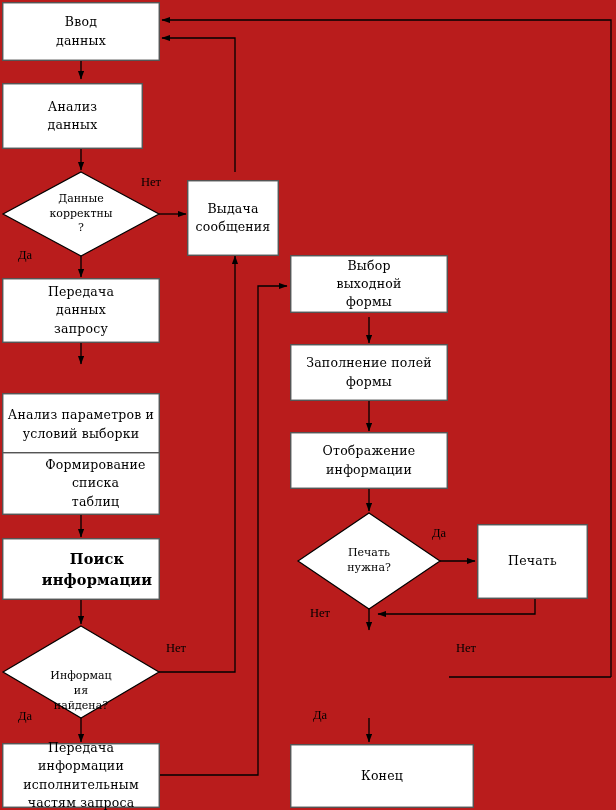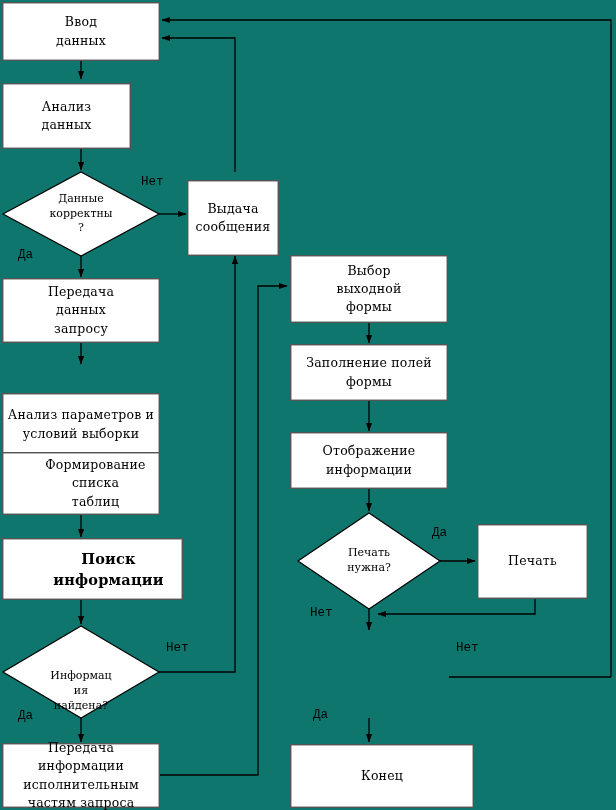--- a/index.html
+++ b/index.html
@@ -5,21 +5,21 @@
 <style>
   html, body {
     margin: 0;
     padding: 0;
     background: #ffffff;
   }
   #canvas {
     position: relative;
     width: 616px;
     height: 810px;
-    background: #0f766e;
+    background: #b91c1c;
     font-family: "DejaVu Serif", "Liberation Serif", serif;
     overflow: hidden;
   }
   svg.layer {
     position: absolute;
     left: 0;
     top: 0;
     width: 616px;
     height: 810px;
   }
@@ -58,21 +58,21 @@
     line-height: 1.35;
     color: #000000;
     text-align: center;
     width: 72px;
   }
   .edgelabel {
     position: absolute;
     font-size: 12.5px;
     color: #000000;
     white-space: nowrap;
-    font-family: Liberation Mono, monospace;
+    font-family: Liberation Serif, serif;
   }
 </style>
 </head>
 <body>
 
 <div id="canvas">
 
   <svg class="layer" viewBox="0 0 616 810" xmlns="http://www.w3.org/2000/svg">
     <defs>
       <marker id="ah" markerWidth="9" markerHeight="9" refX="8.4" refY="3.2" orient="auto" markerUnits="userSpaceOnUse">
@@ -130,21 +130,21 @@
       <polygon points="81,626 159,672 81,718 3,672"></polygon>
       <polygon points="369,513 440,561 369,609 298,561"></polygon>
     </g>
   </svg>
 
   <div class="node proc" style="left:2px;  top:2px;   width:158px; height:59px;">
     <div class="txt" style="white-space:pre-line;">Ввод
 данных</div>
   </div>
 
-  <div class="node proc" style="left:2px;  top:83px;  width:129px; height:66px;">
+  <div class="node proc" style="left:2px;  top:83px;  width:141px; height:66px;">
     <div class="txt" style="white-space:pre-line;">Анализ
 данных</div>
   </div>
 
   <div class="node dec" style="left:3px;  top:172px; width:156px; height:84px;">
     <div class="dectxt" style="white-space:pre-line;">Данные
 корректны
 ?</div>
   </div>
 
@@ -162,38 +162,38 @@
   <div class="node proc" style="left:2px;  top:365px; width:158px; height:63px;margin-top:28px;">
     <div class="txt" style="white-space:pre-line;">Анализ параметров и
 условий выборки</div>
   </div>
 
   <div class="node proc" style="left:2px;  top:452px; width:158px; height:63px;">
     <div class="txt" style="white-space:pre-line;margin-left:29px;">Формирование списка
 таблиц</div>
   </div>
 
-  <div class="node proc bold" style="left:2px;  top:538px; width:181px; height:62px;padding-left:32px;">
+  <div class="node proc bold" style="left:2px;  top:538px; width:158px; height:62px;padding-left:32px;">
     <div class="txt" style="white-space:pre-line;">Поиск
 информации</div>
   </div>
 
   <div class="node dec" style="left:3px;  top:626px; width:156px; height:92px;">
     <div class="dectxt" style="white-space:pre-line;margin-top:39px;">Информац
 ия
 найдена?</div>
   </div>
 
   <div class="node proc" style="left:2px;  top:743px; width:158px; height:65px;">
     <div class="txt" style="white-space:pre-line;">Передача информации
 исполнительным
 частям запроса</div>
   </div>
 
-  <div class="node proc" style="left:290px;top:255px; width:158px; height:68px;">
+  <div class="node proc" style="left:290px;top:255px; width:158px; height:58px;">
     <div class="txt" style="white-space:pre-line;">Выбор
 выходной
 формы</div>
   </div>
 
   <div class="node proc" style="left:290px;top:344px; width:158px; height:57px;">
     <div class="txt" style="white-space:pre-line;">Заполнение полей
 формы</div>
   </div>
 

